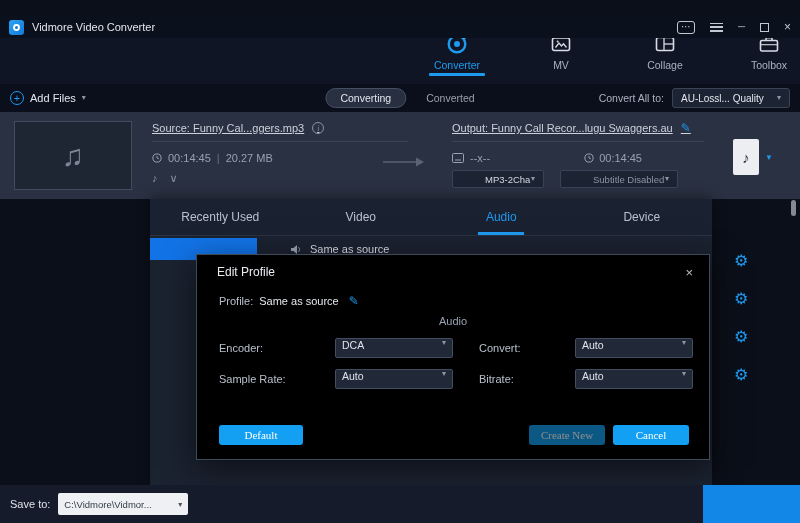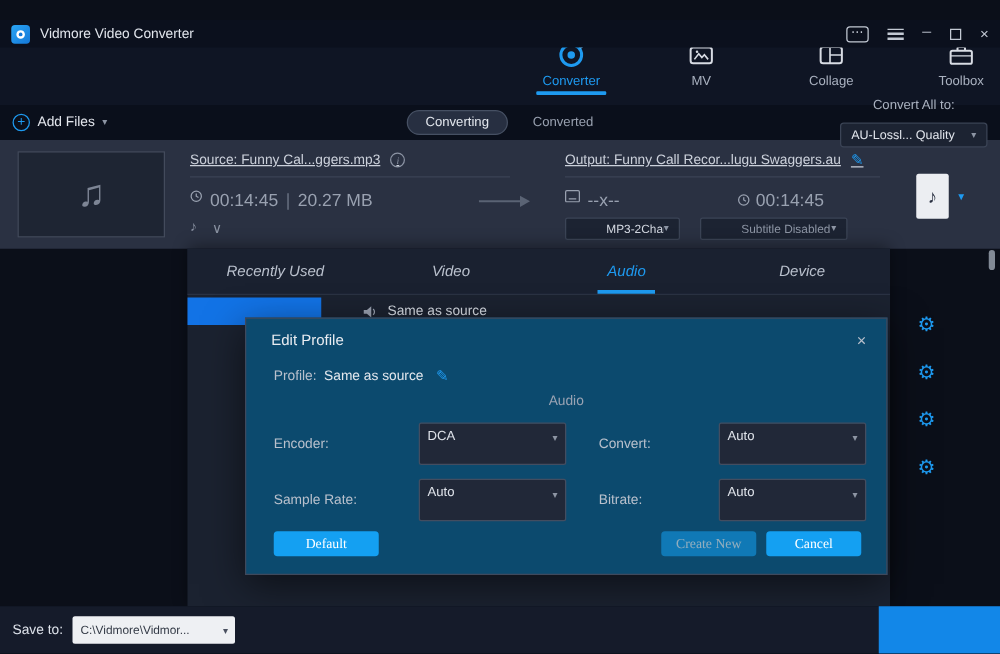--- a/index.html
+++ b/index.html
@@ -36,90 +36,90 @@
   .toolbar { position:absolute; left:0; top:84px; width:800px; height:28px; background:#0a0f1b;
     display:flex; align-items:center; padding:0 10px; z-index:9; }
   .add-files { display:flex; align-items:center; gap:6px; color:#e4e7ee; font-size:11px; }
   .plus-icon { width:14px; height:14px; border:1.5px solid #1e9af0; color:#1e9af0; border-radius:50%;
     display:flex; align-items:center; justify-content:center; font-size:11px; line-height:0; padding-bottom:1px; }
   .caret { color:#8d95a4; font-size:8px; line-height:1; }
   .center-tabs { position:absolute; left:50%; transform:translateX(-50%); display:flex; align-items:center; gap:20px; }
   .pill-active { border:1px solid #465063; background:#272f41; border-radius:11px; padding:3px 14px;
     color:#e2e6ed; font-size:10.5px; }
   .pill-inactive { color:#98a0af; font-size:10.5px; }
-  .toolbar-right { margin-left:auto; display:flex; align-items:center; gap:8px;flex-direction:column; }
+  .toolbar-right { margin-left:auto; display:flex; align-items:center; gap:8px; }
   .convert-label { color:#aab2c0; font-size:10.5px; }
   .dropdown { display:flex; align-items:center; justify-content:space-between; background:#1c2332;
     border:1px solid #3b4456; border-radius:3px; height:20px; padding:0 8px; }
   .w118 { width:118px; }
   .dd-text { color:#e2e6ed; font-size:10px; white-space:nowrap; overflow:hidden; }
 
   
   .file-row { position:absolute; left:0; top:112px; width:800px; height:87px; background:#2a3142; z-index:2; }
   .thumb { position:absolute; left:14px; top:9px; width:118px; height:69px; background:#1e2533;
     border:1px solid #434b5c; display:flex; align-items:center; justify-content:center;
     color:#7d8595; font-size:30px; }
   .src-block { position:absolute; left:152px; top:10px; }
   .out-block { position:absolute; left:452px; top:10px; }
   .file-title-row { display:flex; align-items:center; gap:8px; color:#ccd1db; font-size:11px;text-decoration:underline; }
   .info-icon { width:12px; height:12px; border:1px solid #8b93a3; border-radius:50%; color:#8b93a3;
     font-size:8px; font-style:italic; display:flex; align-items:center; justify-content:center;
     font-family:"Liberation Serif",serif; flex-shrink:0; }
   .pencil { color:#1e9af0; font-size:12px; line-height:1; }
   .divider { width:256px; height:1px; background:#3b4355; margin-top:7px; }
   .divider.out { width:252px; }
-  .meta-row { display:flex; align-items:flex-start; gap:6px; color:#99a1b0; font-size:14px; margin-top:10px; }
+  .meta-row { display:flex; align-items:center; gap:6px; color:#99a1b0; font-size:11px; margin-top:10px; }
   .sep { color:#6a7283; }
   .clock-group { display:inline-flex; align-items:center; gap:5px; margin-left:88px; }
   .track-row { margin-top:8px; display:flex; gap:12px; color:#8a92a2; font-size:11px; }
   .fmt-row { margin-top:6px; display:flex; gap:16px; }
   .fmt-dd { width:92px; height:18px; border-radius:2px; }
   .sub-dd { width:118px; height:18px; border-radius:2px; }
   .dd-sm { font-size:9.5px; color:#d4d9e2; white-space:nowrap; overflow:hidden;margin-left:24px; }
   .muted { color:#8d95a4; }
   .arrow { position:absolute; left:383px; top:42px; }
   .doc-icon { position:absolute; left:733px; top:27px; width:26px; height:36px; background:#eceef2;
     border-radius:2px; display:flex; align-items:center; justify-content:center; color:#2a3142; font-size:15px; }
   .doc-caret { position:absolute; left:765px; top:41px; color:#1e9af0; font-size:8px; }
 
   
   .profile-panel { position:absolute; left:150px; top:199px; width:562px; height:286px; background:#1b2230;
     box-shadow:0 -2px 12px rgba(0,0,0,.4); z-index:3; }
-  .panel-tabs { display:flex; height:37px; background:#1a2130; border-bottom:1px solid #2a3243;font-style:italic; }
+  .panel-tabs { display:flex; height:37px; background:#1a2130; border-bottom:1px solid #2a3243; }
   .p-tab { flex:1; position:relative; display:flex; align-items:center; justify-content:center;
     color:#bac1cd; font-size:12px; }
   .p-tab.active { color:#1e9af0; }
   .p-underline { position:absolute; bottom:0; left:50%; transform:translateX(-50%); width:46px; height:3px; background:#1e9af0; }
   .panel-row { position:relative; height:22px; margin-top:2px; display:flex; align-items:center; }
   .sel-format { position:absolute; left:0; top:0; width:107px; height:22px; background:#1273e6; }
   .row-speaker { margin-left:140px; display:flex; align-items:center; }
   .row-label { margin-left:8px; color:#d7dce4; font-size:11px; }
 
   
   .gear-col { position:absolute; left:734px; top:252px; display:flex; flex-direction:column; gap:21px; z-index:3; }
   .gear { color:#1e9af0; font-size:16px; line-height:17px; }
   .scroll-thumb { position:absolute; left:791px; top:200px; width:5px; height:16px; background:#98a0ad;
     border-radius:2.5px; opacity:.85; z-index:3; }
 
   
-  .modal { position:absolute; left:196px; top:254px; width:514px; height:206px; background:#0c4a6e;
+  .modal { position:absolute; left:196px; top:254px; width:514px; height:206px; background:#000000;
     border:1px solid #3f495c; box-shadow:0 8px 30px rgba(0,0,0,.55); z-index:5; }
   .m-head { display:flex; align-items:center; padding:10px 16px 0 20px; }
   .m-title { color:#e9ecf1; font-size:12px; }
   .m-close { margin-left:auto; color:#b9c0cc; font-size:13px; line-height:1; }
   .m-profile { margin:16px 0 0 22px; display:flex; align-items:center; gap:6px; font-size:11px; }
   .m-prof-label { color:#b9c0cc; }
   .m-prof-value { color:#e4e8ee; }
   .m-pencil { color:#1e9af0; font-size:12px; margin-left:4px; line-height:1; }
   .m-section { text-align:center; color:#9aa3b3; font-size:11px; margin-top:8px; }
   .form-row { display:flex; align-items:center; margin-left:22px; margin-top:11px; font-size:11px; }
   .f-label { width:116px; color:#b9c0cc; }
   .f-label2 { width:96px; margin-left:26px; color:#b9c0cc; }
   .f-select { width:118px; height:20px; background:#212838; border:1px solid #434d60; border-radius:2px;
-    display:flex; align-items:flex-end; justify-content:space-between; padding:16px 6px;
+    display:flex; align-items:flex-start; justify-content:space-between; padding:0 6px;
     color:#dfe3ea; font-size:10.5px; }
   .m-buttons { position:absolute; left:22px; right:20px; bottom:14px; display:flex; align-items:center; }
   .btn { height:20px; border-radius:3px; background:#14a0f2; color:#fff; font-size:11px;
     display:flex; align-items:center; justify-content:center;font-family:Liberation Serif, serif; }
   .btn-default { width:84px; }
   .btn-create { width:76px; margin-left:auto; opacity:.55; }
   .btn-cancel { width:76px; margin-left:8px; }
 
   
   .bottom-bar { position:absolute; left:0; top:485px; width:800px; height:38px; background:#151b2a;

